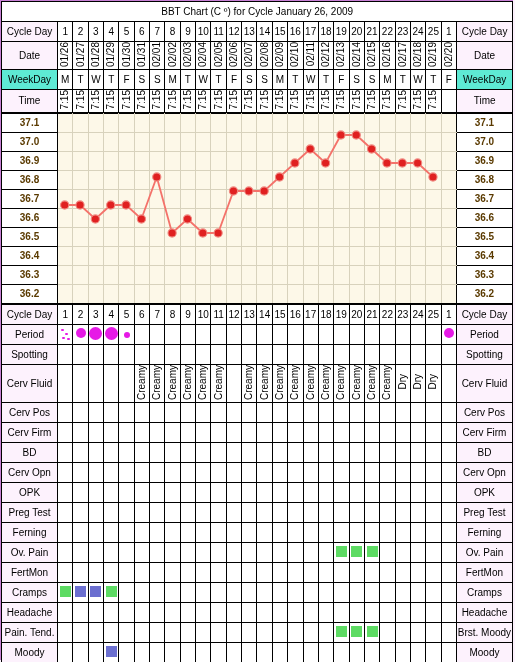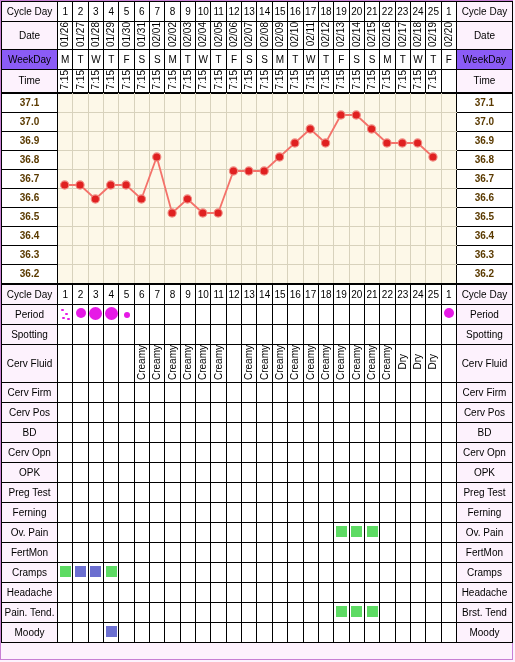--- a/index.html
+++ b/index.html
@@ -47,21 +47,21 @@
     font-size:11px;
     height:17px;
     color:#000;
     border-bottom:1px solid #c77fd4;
   }
   .cday td{background:#f3f3f3;font-size:10px;height:17px;color:#000;}
   .cday td.lbl,.cday td.lbl-r{background:#fdf2fd;}
   .daterow td{background:#f4efe0;height:42px;}
   .daterow td.lbl,.daterow td.lbl-r{background:#fdf2fd;}
   .wdrow td{background:#f3f3f3;height:17px;}
-  .wdrow td.lbl,.wdrow td.lbl-r{background:#8b5cf6;}
+  .wdrow td.lbl,.wdrow td.lbl-r{background:#5eead4;}
   .timerow td{background:#fff;height:27px;}
   .timerow td.lbl,.timerow td.lbl-r{background:#fdf2fd;}
   .vert{
     writing-mode:vertical-rl;
     transform:rotate(180deg);
     font-size:10px;
     line-height:1;
     display:inline-block;
     white-space:nowrap;
     color:#000;
@@ -125,20 +125,23 @@
         <col style="width:15.346153846153847px">
         <col style="width:15.346153846153847px">
         <col style="width:15.346153846153847px">
         <col style="width:15.346153846153847px">
         <col style="width:15.346153846153847px">
         <col style="width:15.346153846153847px">
         <col style="width:15.346153846153847px">
         <col style="width:56px">
       </colgroup>
     <tbody>
+        <tr class="title-row">
+      <td colspan="28">BBT Chart (C º) for Cycle January 26, 2009</td>
+    </tr>
     <tr class="cday">
       <td class="lbl">Cycle Day</td>
       <td>1</td>
           <td>2</td>
           <td>3</td>
           <td>4</td>
           <td>5</td>
           <td>6</td>
           <td>7</td>
           <td>8</td>
@@ -771,20 +774,50 @@
           <td><span class="vert">Creamy</span></td>
           <td><span class="vert">Creamy</span></td>
           <td><span class="vert">Creamy</span></td>
           <td><span class="vert">Dry</span></td>
           <td><span class="vert">Dry</span></td>
           <td><span class="vert">Dry</span></td>
           <td></td>
           <td class="lbl-r">Cerv Fluid</td>
         </tr>
         <tr class="mrow">
+          <td class="lbl">Cerv Pos</td>
+          <td></td>
+          <td></td>
+          <td></td>
+          <td></td>
+          <td></td>
+          <td></td>
+          <td></td>
+          <td></td>
+          <td></td>
+          <td></td>
+          <td></td>
+          <td></td>
+          <td></td>
+          <td></td>
+          <td></td>
+          <td></td>
+          <td></td>
+          <td></td>
+          <td></td>
+          <td></td>
+          <td></td>
+          <td></td>
+          <td></td>
+          <td></td>
+          <td></td>
+          <td></td>
+          <td class="lbl-r">Cerv Pos</td>
+        </tr>
+        <tr class="mrow">
           <td class="lbl">Cerv Firm</td>
           <td></td>
           <td></td>
           <td></td>
           <td></td>
           <td></td>
           <td></td>
           <td></td>
           <td></td>
           <td></td>
@@ -799,50 +832,20 @@
           <td></td>
           <td></td>
           <td></td>
           <td></td>
           <td></td>
           <td></td>
           <td></td>
           <td></td>
           <td></td>
           <td class="lbl-r">Cerv Firm</td>
-        </tr>
-        <tr class="mrow">
-          <td class="lbl">Cerv Pos</td>
-          <td></td>
-          <td></td>
-          <td></td>
-          <td></td>
-          <td></td>
-          <td></td>
-          <td></td>
-          <td></td>
-          <td></td>
-          <td></td>
-          <td></td>
-          <td></td>
-          <td></td>
-          <td></td>
-          <td></td>
-          <td></td>
-          <td></td>
-          <td></td>
-          <td></td>
-          <td></td>
-          <td></td>
-          <td></td>
-          <td></td>
-          <td></td>
-          <td></td>
-          <td></td>
-          <td class="lbl-r">Cerv Pos</td>
         </tr>
         <tr class="mrow">
           <td class="lbl">BD</td>
           <td></td>
           <td></td>
           <td></td>
           <td></td>
           <td></td>
           <td></td>
           <td></td>
@@ -1128,21 +1131,21 @@
           <td></td>
           <td></td>
           <td><span class="sq-green"></span></td>
           <td><span class="sq-green"></span></td>
           <td><span class="sq-green"></span></td>
           <td></td>
           <td></td>
           <td></td>
           <td></td>
           <td></td>
-          <td class="lbl-r">Brst. Tend</td>
+          <td class="lbl-r">Brst. Moody</td>
         </tr>
         <tr class="mrow">
           <td class="lbl">Moody</td>
           <td></td>
           <td></td>
           <td></td>
           <td><span class="sq-blue"></span></td>
           <td></td>
           <td></td>
           <td></td>

